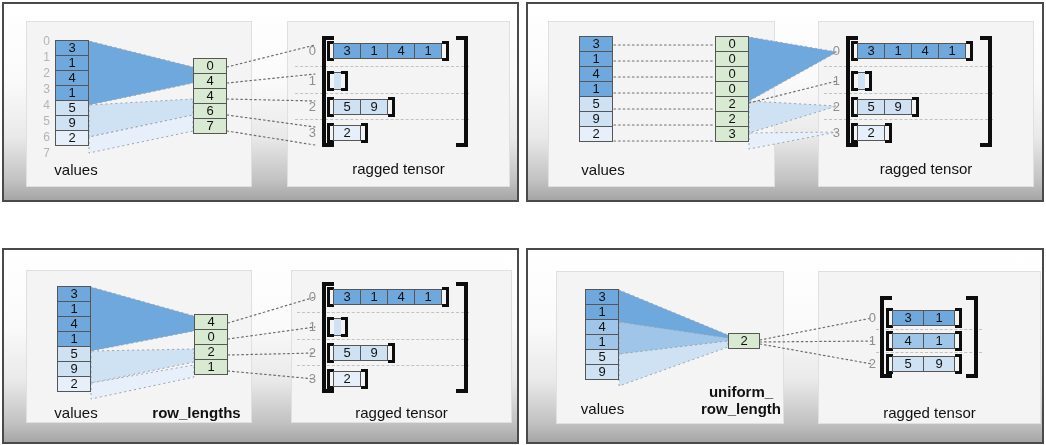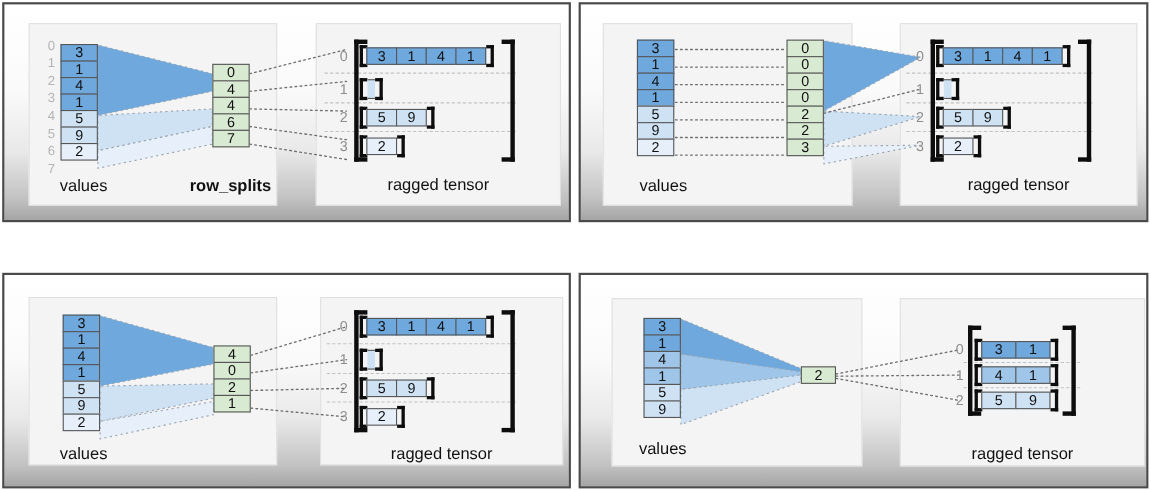--- a/index.html
+++ b/index.html
@@ -68,21 +68,20 @@
       <div class="cl b4">2</div>
     </div>
     <div class="vcol" style="left:189px;top:55px">
       <div class="cl gc">0</div>
       <div class="cl gc">4</div>
       <div class="cl gc">4</div>
       <div class="cl gc">6</div>
       <div class="cl gc">7</div>
     </div>
     <div class="lbl" style="left:22px;top:157px;width:100px">values</div>
-    <div class="lbl blbl" style="left:143px;top:157px;width:125px">row_splits</div>
     <div class="ob obl" style="left:318px;top:32px;height:111px"></div>
     <div class="ob obr" style="left:452px;top:32px;height:111px"></div>
     <div class="sep" style="left:291px;top:62px;width:174px"></div>
     <div class="sep" style="left:291px;top:89px;width:174px"></div>
     <div class="sep" style="left:291px;top:115px;width:174px"></div>
     <span class="rl" style="left:298px;top:39px">0</span>
     <span class="rl" style="left:298px;top:69px">1</span>
     <span class="rl" style="left:298px;top:95px">2</span>
     <span class="rl" style="left:298px;top:121px">3</span>
     <div class="trow" style="left:323px;top:37px">
@@ -204,20 +203,21 @@
       <div class="cl b3">9</div>
       <div class="cl b4">2</div>
     </div>
     <div class="vcol" style="left:190px;top:65px">
       <div class="cl gc">4</div>
       <div class="cl gc">0</div>
       <div class="cl gc">2</div>
       <div class="cl gc">1</div>
     </div>
     <div class="lbl" style="left:22px;top:154px;width:100px">values</div>
+    <div class="lbl blbl" style="left:125px;top:154px;width:135px">row_lengths</div>
     <div class="ob obl" style="left:318px;top:32px;height:111px"></div>
     <div class="ob obr" style="left:452px;top:32px;height:111px"></div>
     <div class="sep" style="left:293px;top:62px;width:172px"></div>
     <div class="sep" style="left:293px;top:89px;width:172px"></div>
     <div class="sep" style="left:293px;top:115px;width:172px"></div>
     <span class="rl" style="left:298px;top:39px">0</span>
     <span class="rl" style="left:298px;top:69px">1</span>
     <span class="rl" style="left:298px;top:95px">2</span>
     <span class="rl" style="left:298px;top:121px">3</span>
     <div class="trow" style="left:323px;top:37px">
@@ -264,20 +264,22 @@
       <div class="cl b2">4</div>
       <div class="cl b2">1</div>
       <div class="cl b3">5</div>
       <div class="cl b3">9</div>
     </div>
     <div class="vcol" style="left:200px;top:84px">
       <div class="cl gc" style="width:32px">2</div>
     </div>
     <div class="lbl" style="left:27px;top:150px;width:95px">values</div>
     <div class="lbl blbl" style="left:143px;top:133px;width:140px;line-height:17px">
+      <div>uniform_</div>
+      <div>row_length</div>
     </div>
     <div class="ob obl" style="left:352px;top:46px;height:82px"></div>
     <div class="ob obr" style="left:438px;top:46px;height:82px"></div>
     <div class="sep" style="left:348px;top:79px;width:106px"></div>
     <div class="sep" style="left:348px;top:102px;width:106px"></div>
     <span class="rl" style="left:334px;top:60px">0</span>
     <span class="rl" style="left:334px;top:83px">1</span>
     <span class="rl" style="left:334px;top:106px">2</span>
     <div class="trow" style="left:358px;top:58px">
       <span class="bk bkl"></span>

